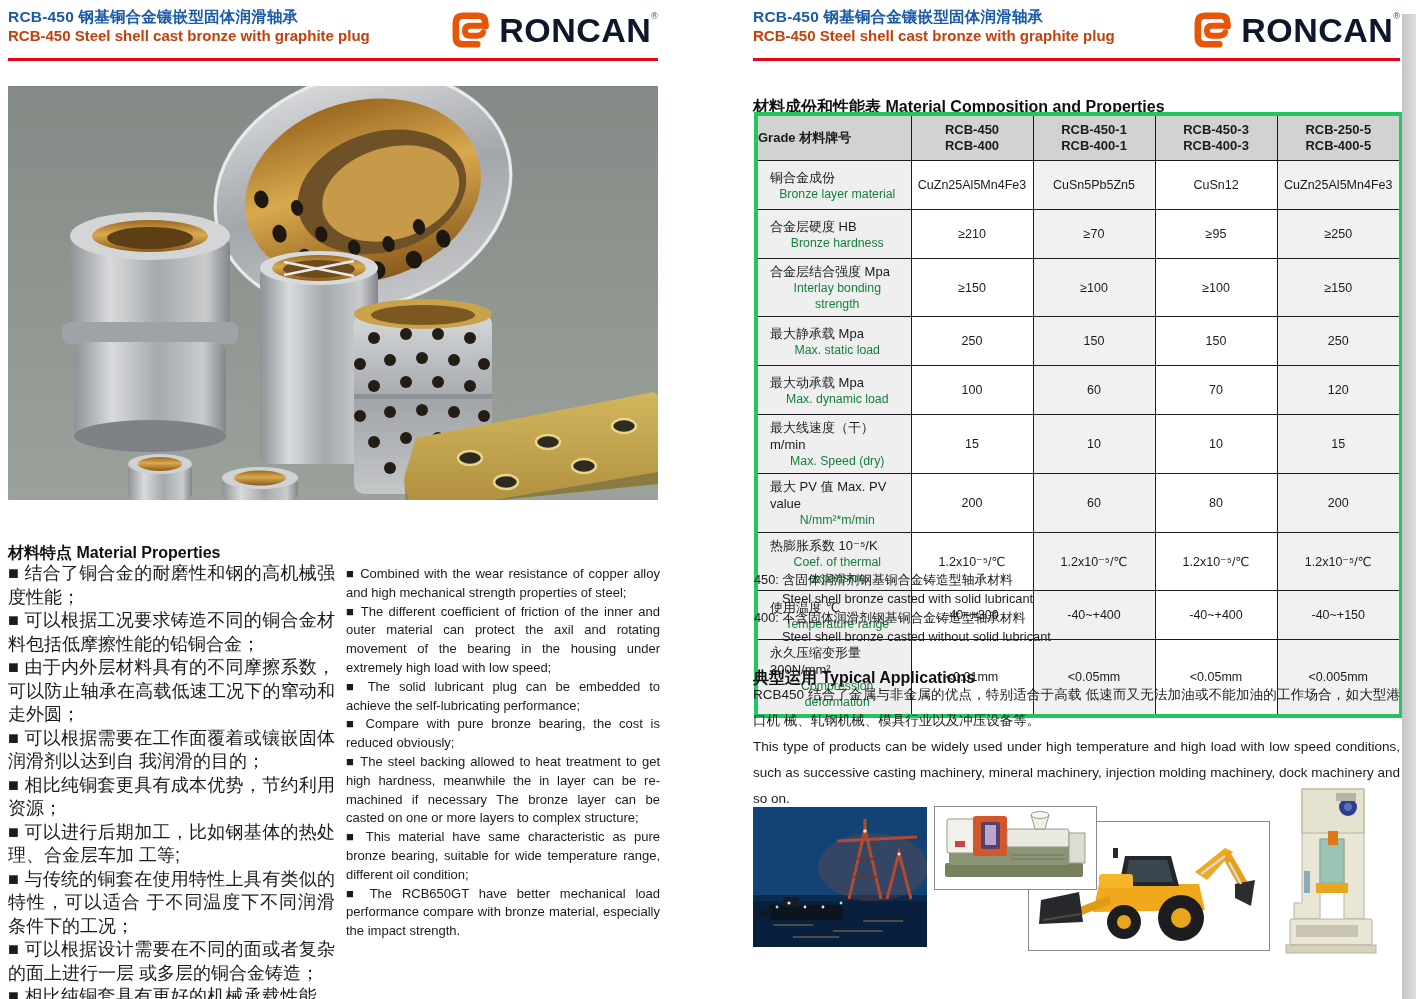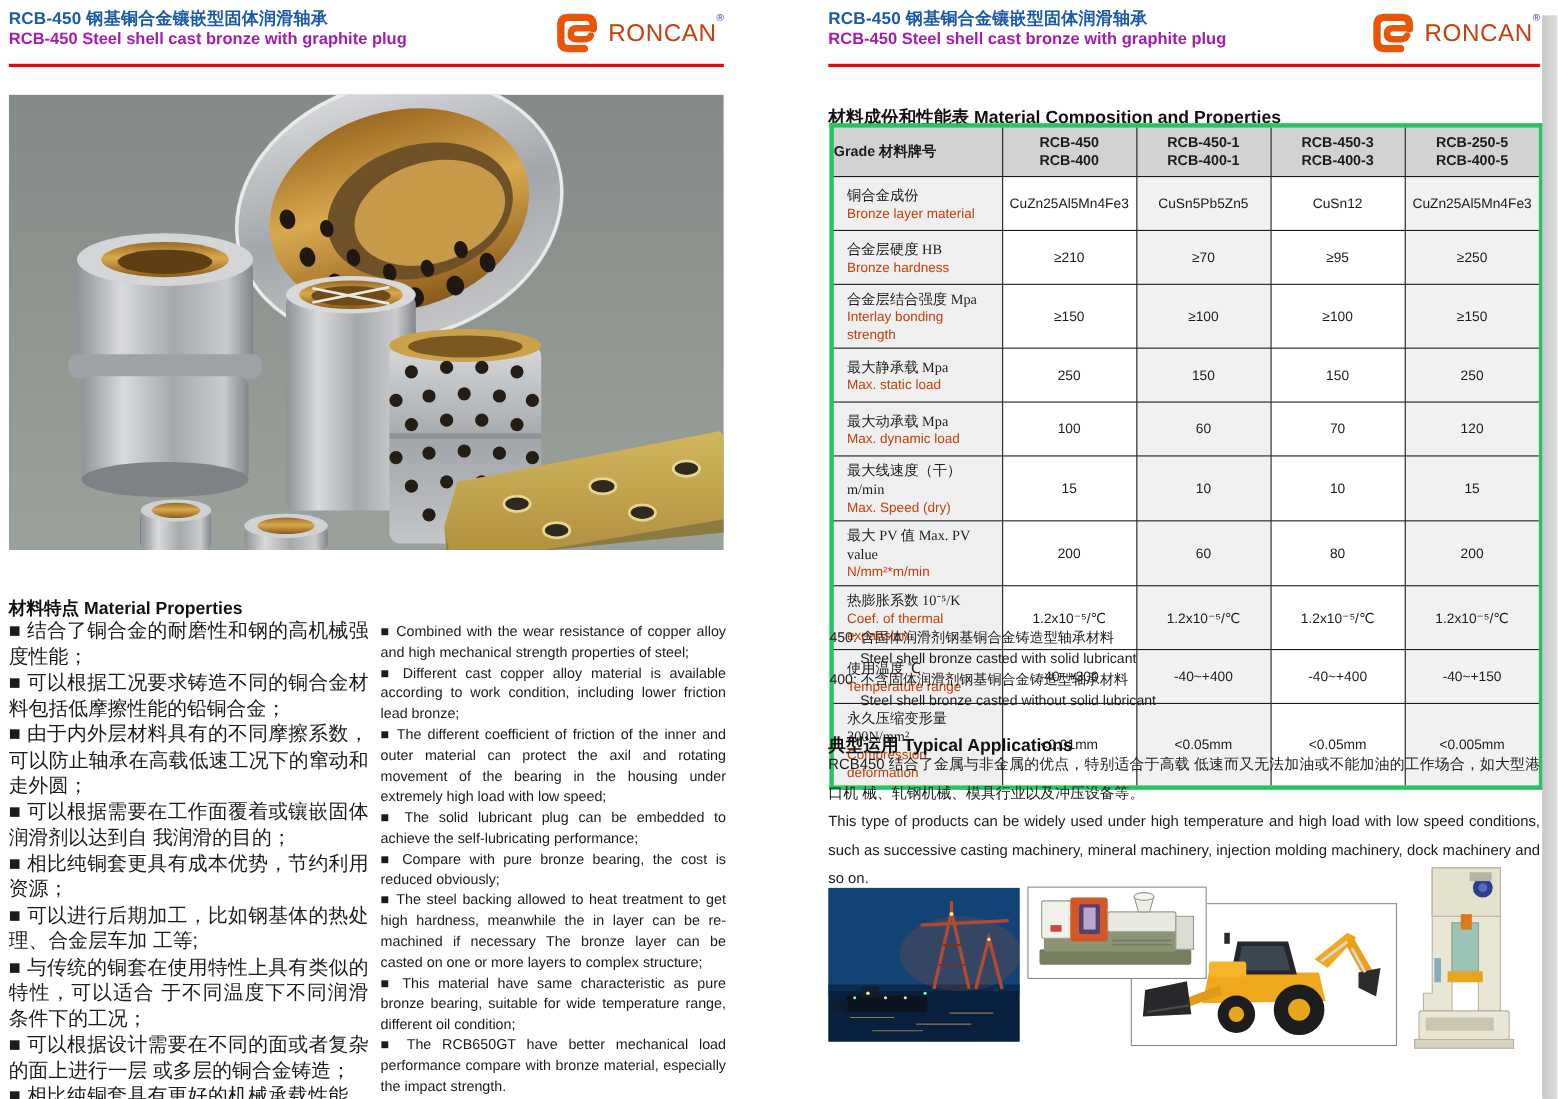--- a/index.html
+++ b/index.html
@@ -9,24 +9,24 @@
     font-family:"Liberation Sans","DejaVu Sans",sans-serif;
     -webkit-font-smoothing:antialiased;
   }
   .page{position:absolute;top:0;height:751px;}
   .page-left{left:8px;width:650px;}
   .page-right{left:753px;width:647px;}
 
   
   .hdr{position:absolute;top:0;left:0;width:100%;height:64px;}
   .title-cn{position:absolute;top:7px;left:0;font-size:15.5px;font-weight:bold;color:#1a5aa8;letter-spacing:.2px;white-space:nowrap;}
-  .title-en{position:absolute;top:27px;left:0;font-size:15px;font-weight:bold;color:#a21caf;white-space:nowrap;}
+  .title-en{position:absolute;top:27px;left:0;font-size:15px;font-weight:bold;color:#c2410c;white-space:nowrap;}
   .logo{position:absolute;right:0;top:9px;display:flex;align-items:center;height:42px;}
   .logo-ic{width:44px;height:38px;margin-right:5px;}
-  .brand{font-size:22px;font-weight:normal;color:#c2410c;letter-spacing:.5px;line-height:1;}
+  .brand{font-size:34px;font-weight:bold;color:#0f172a;letter-spacing:.5px;line-height:1;}
   .reg{font-size:9px;color:#1c3d8f;align-self:flex-start;margin-top:2px;}
   .rule{position:absolute;top:58px;left:0;right:0;height:3px;background:#e30613;}
 
   
   .photo{position:absolute;top:86px;left:0;width:650px;height:414px;}
   .photo svg{display:block;width:650px;height:414px;}
 
   .sec-title{position:absolute;left:0;font-size:16px;font-weight:bold;color:#101010;white-space:nowrap;}
   .mat-title{top:530px;}
   .cols{position:absolute;top:562px;left:0;width:650px;}
@@ -39,22 +39,22 @@
   .tbl-title{top:84px;}
   table.spec{
     position:absolute;top:112px;left:1px;width:645px;
     border-collapse:collapse;table-layout:fixed;
     border:4px solid #22c55e;
   }
   table.spec th,table.spec td{border:1px solid #1c1c1c;padding:0;vertical-align:middle;}
   table.spec thead th{height:44px;background:#d2d2d2;font-size:13px;font-weight:bold;line-height:16px;}
   th.corner{text-align:left;padding-left:12px;}
   tbody th.rowlab{background:#efefef;text-align:left;padding:4px 6px 4px 12px;font-weight:normal;height:40px;}
-  .lab-cn{font-size:13px;line-height:17px;font-family:Liberation Serif, serif;}
-  .lab-en{font-size:12.3px;line-height:16px;color:#c2410c;}
+  .lab-cn{font-size:13px;line-height:17px;}
+  .lab-en{font-size:12.3px;line-height:16px;color:#15803d;text-align:center;}
   td.val{text-align:center;font-size:12.5px;height:40px;background:#ffffff;}
   td.alt{background:#f1f1f1;}
 
   .footnotes{position:absolute;top:572px;left:1px;font-size:12.8px;line-height:15.5px;color:#1b1b1b;}
   .fn-l1{margin:0 0 3px 0;}
   .fn-l2{margin:0 0 4px 28px;}
 
   .apps-title{top:655px;}
   .apps-cn{position:absolute;top:682px;left:0;width:647px;font-size:13.5px;line-height:26px;text-align:justify;margin:0;}
   .apps-en{position:absolute;top:734px;left:0;width:647px;font-size:13.5px;line-height:26px;text-align:justify;margin:0;}
@@ -228,21 +228,20 @@
       <p>■ 由于内外层材料具有的不同摩擦系数，可以防止轴承在高载低速工况下的窜动和走外圆；</p>
       <p>■ 可以根据需要在工作面覆着或镶嵌固体润滑剂以达到自 我润滑的目的；</p>
       <p>■ 相比纯铜套更具有成本优势，节约利用资源；</p>
       <p>■ 可以进行后期加工，比如钢基体的热处理、合金层车加 工等;</p>
       <p>■ 与传统的铜套在使用特性上具有类似的特性，可以适合 于不同温度下不同润滑条件下的工况；</p>
       <p>■ 可以根据设计需要在不同的面或者复杂的面上进行一层 或多层的铜合金铸造；</p>
       <p>■ 相比纯铜套具有更好的机械承载性能，特别是抗冲击强度。</p>
     </div>
     <div class="col col-en">
       <p>■ Combined with the wear resistance of copper alloy and high mechanical strength properties of steel;</p>
-      <p>■ Different cast copper alloy material is available according to work condition, including lower friction lead bronze;</p>
       <p>■ The different coefficient of friction of the inner and outer material can protect the axil and rotating movement of the bearing in the housing under extremely high load with low speed;</p>
       <p>■ The solid lubricant plug can be embedded to achieve the self-lubricating performance;</p>
       <p>■ Compare with pure bronze bearing, the cost is reduced obviously;</p>
       <p>■ The steel backing allowed to heat treatment to get high hardness, meanwhile the in layer can be re-machined if necessary The bronze layer can be casted on one or more layers to complex structure;</p>
       <p>■ This material have same characteristic as pure bronze bearing, suitable for wide temperature range, different oil condition;</p>
       <p>■ The RCB650GT have better mechanical load performance compare with bronze material, especially the impact strength.</p>
     </div>
   </div>
 </section>
 

